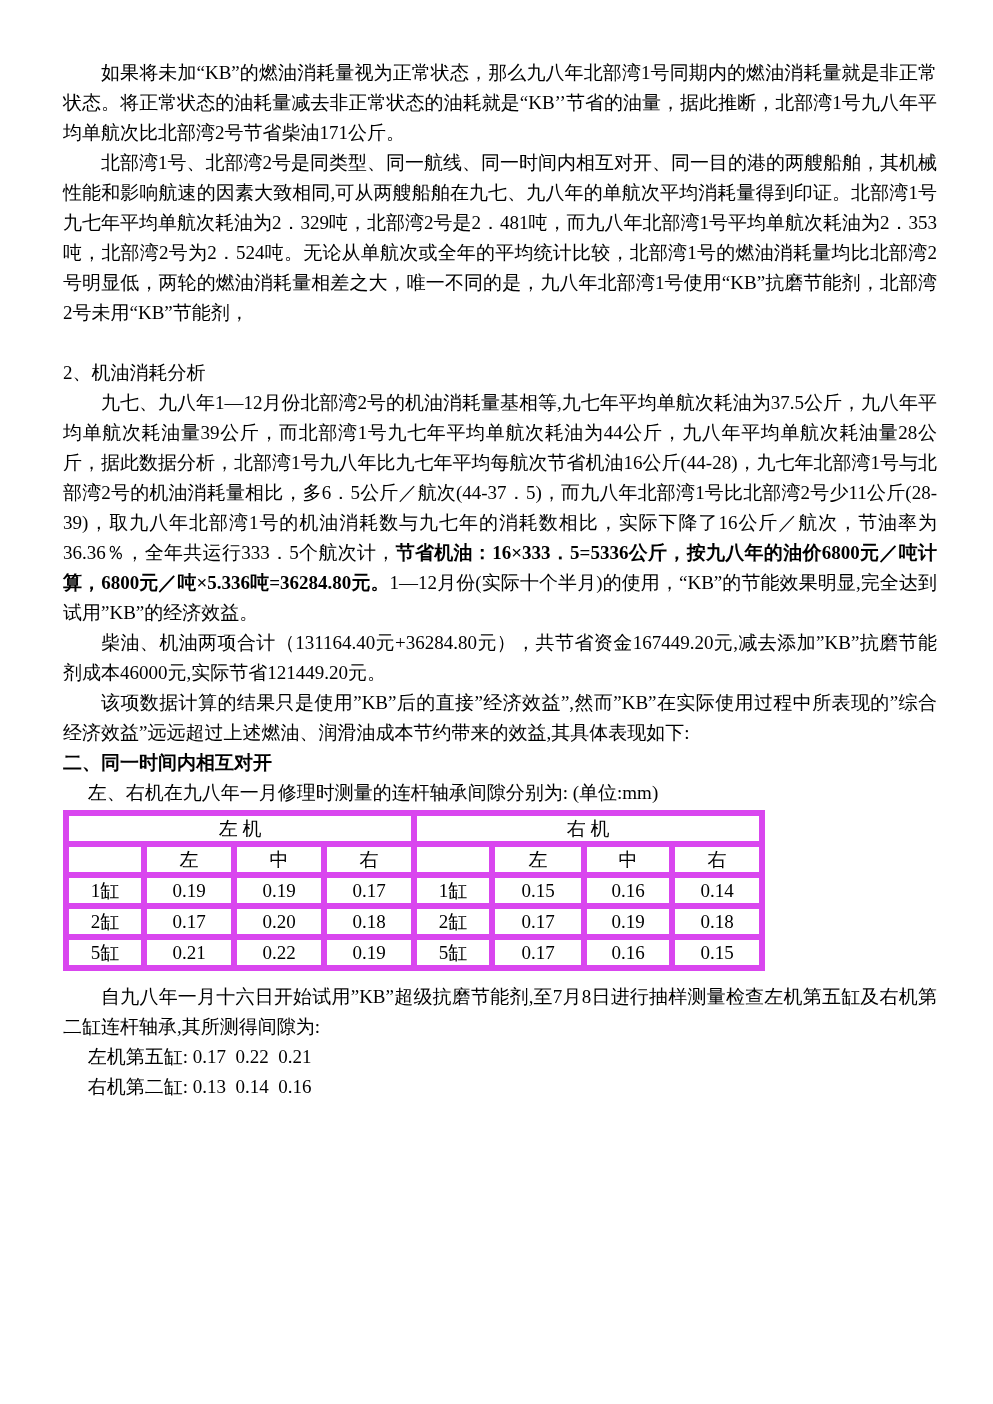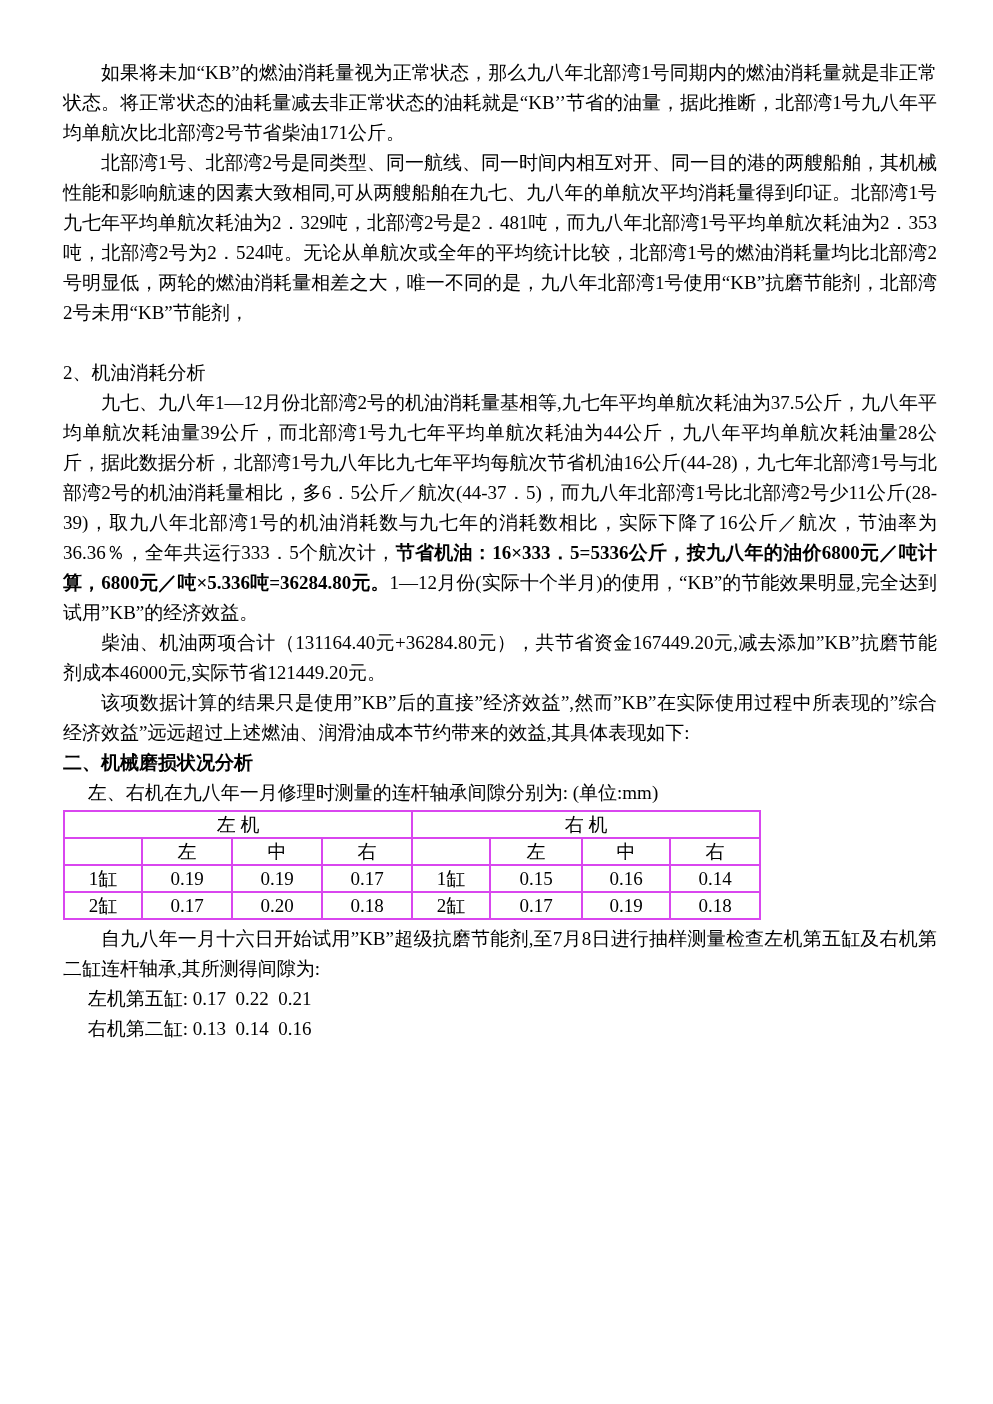--- a/index.html
+++ b/index.html
@@ -28,28 +28,28 @@
   .bold, b { font-weight: bold; }
   .pre { white-space: pre-wrap; }
   table.clearance {
     border-collapse: collapse;
     table-layout: fixed;
     width: 698px;
     margin: 2px 0 4px 0;
     text-align: center;
   }
   table.clearance td {
-    border: 2px solid #d946ef;
+    border: 6px solid #d946ef;
     height: 25px;
     padding: 0;
     font-size: 19px;
     line-height: 25px;
     overflow: hidden;
   }
-  .post-table { margin-top: 4px; }
+  .post-table { margin-top: 11px; }
 </style>
 </head>
 <body>
 
 <div class="page">
 
   <p class="indent">如果将未加“KB”的燃油消耗量视为正常状态，那么九八年北部湾1号同期内的燃油消耗量就是非正常状态。将正常状态的油耗量减去非正常状态的油耗就是“KB’’节省的油量，据此推断，北部湾1号九八年平均单航次比北部湾2号节省柴油171公斤。</p>
 
   <p class="indent">北部湾1号、北部湾2号是同类型、同一航线、同一时间内相互对开、同一目的港的两艘船舶，其机械性能和影响航速的因素大致相同,可从两艘船舶在九七、九八年的单航次平均消耗量得到印证。北部湾1号九七年平均单航次耗油为2．329吨，北部湾2号是2．481吨，而九八年北部湾1号平均单航次耗油为2．353吨，北部湾2号为2．524吨。无论从单航次或全年的平均统计比较，北部湾1号的燃油消耗量均比北部湾2号明显低，两轮的燃油消耗量相差之大，唯一不同的是，九八年北部湾1号使用“KB”抗磨节能剂，北部湾2号未用“KB”节能剂，</p>
 
@@ -57,21 +57,21 @@
 
 
   <p>2、机油消耗分析</p>
 
   <p class="indent"><span>九七、九八年1—12月份北部湾2号的机油消耗量基相等,九七年平均单航次耗油为37.5公斤，九八年平均单航次耗油量39公斤，而北部湾1号九七年平均单航次耗油为44公斤，九八年平均单航次耗油量28公斤，据此数据分析，北部湾1号九八年比九七年平均每航次节省机油16公斤(44-28)，九七年北部湾1号与北部湾2号的机油消耗量相比，多6．5公斤／航次(44-37．5)，而九八年北部湾1号比北部湾2号少11公斤(28-39)，取九八年北部湾1号的机油消耗数与九七年的消耗数相比，实际下降了16公斤／航次，节油率为36.36％，全年共运行333．5个航次计，</span><b>节省机油：16×333．5=5336公斤，按九八年的油价6800元／吨计算，6800元／吨×5.336吨=36284.80元。</b><span>1—12月份(实际十个半月)的使用，“KB”的节能效果明显,完全达到试用”KB”的经济效益。</span></p>
 
   <p class="indent">柴油、机油两项合计（131164.40元+36284.80元），共节省资金167449.20元,减去添加”KB”抗磨节能剂成本46000元,实际节省121449.20元。</p>
 
   <p class="indent">该项数据计算的结果只是使用”KB”后的直接”经济效益”,然而”KB”在实际使用过程中所表现的”综合经济效益”远远超过上述燃油、润滑油成本节约带来的效益,其具体表现如下:</p>
 
-  <p class="bold">二、机械磨损状况分析</p>
+  <p class="bold">二、同一时间内相互对开</p>
 
 
   <p class="indent-sm">左、右机在九八年一月修理时测量的连杆轴承间隙分别为: (单位:mm)</p>
 
   <table class="clearance">
     <colgroup>
       <col style="width:78px">
         <col style="width:90px">
         <col style="width:90px">
         <col style="width:90px">
@@ -108,20 +108,30 @@
       <tr>
         <td>2缸</td>
         <td>0.17</td>
         <td>0.20</td>
         <td>0.18</td>
         <td>2缸</td>
         <td>0.17</td>
         <td>0.19</td>
         <td>0.18</td>
       </tr>
+      <tr>
+        <td>5缸</td>
+        <td>0.21</td>
+        <td>0.22</td>
+        <td>0.19</td>
+        <td>5缸</td>
+        <td>0.17</td>
+        <td>0.16</td>
+        <td>0.15</td>
+      </tr>
     </tbody>
   </table>
 
   <p class="indent post-table">自九八年一月十六日开始试用”KB”超级抗磨节能剂,至7月8日进行抽样测量检查左机第五缸及右机第二缸连杆轴承,其所测得间隙为:</p>
 
   <p class="indent-sm pre">左机第五缸: 0.17  0.22  0.21</p>
 
   <p class="indent-sm pre">右机第二缸: 0.13  0.14  0.16</p>
 
 </div>

